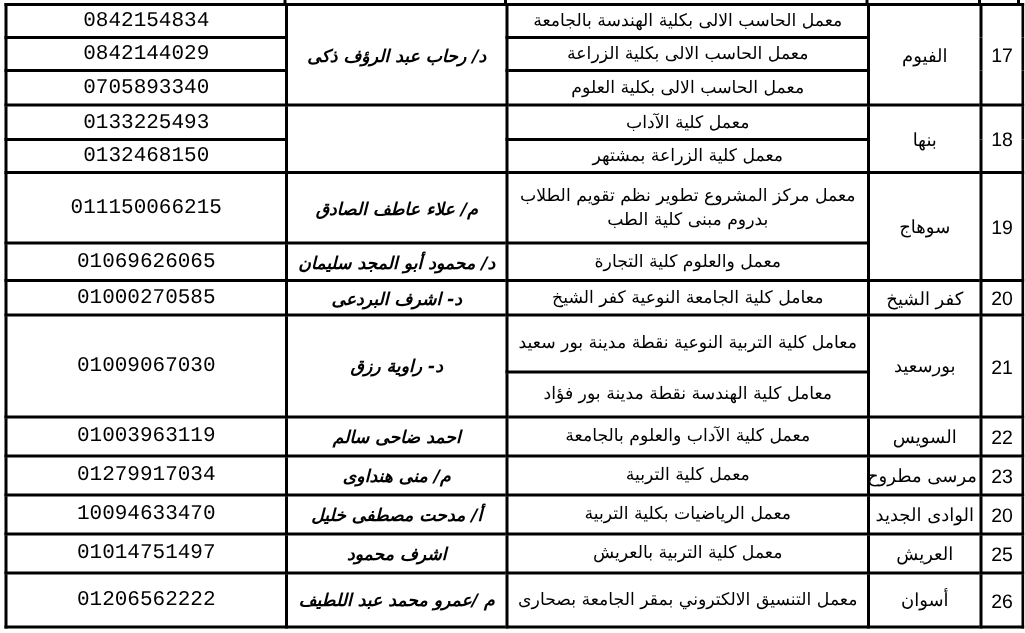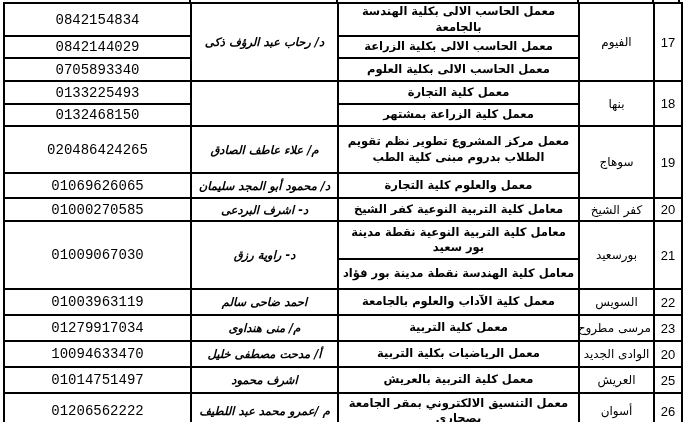--- a/index.html
+++ b/index.html
@@ -23,21 +23,21 @@
   }
   table.grid td{
     border:2px solid #000000;
     padding:0 2px;
     vertical-align:middle;
     text-align:center;
     overflow:hidden;
   }
   td.num{font-size:13px;font-weight:400;font-family:"Liberation Sans",sans-serif;}
   td.gov{font-size:12px;font-weight:400;white-space:nowrap;padding:0;}
-  td.lab{font-size:11.5px;font-weight:700;line-height:1.35;padding:0 1px;}
+  td.lab{font-size:11.5px;font-weight:400;line-height:1.35;padding:0 1px;}
   td.name{font-size:11.5px;font-weight:700;padding:0 1px;font-style:italic;}
   td.phone{font-size:14px;font-family:Liberation Mono, monospace;direction:ltr;}
   
   tr.h22{height:22px;} tr.h23{height:23px;} tr.h25{height:25px;}
   tr.h26{height:26px;} tr.h30{height:30px;} tr.h36{height:36px;}
   tr.h38{height:38px;} tr.h47{height:47px;}
 </style>
 </head>
 <body>
 
@@ -71,46 +71,46 @@
         <td class="phone">0842144029</td>
       </tr>
       <tr class="h23">
         <td class="lab">معمل الحاسب الالى بكلية العلوم</td>
         <td class="phone">0705893340</td>
       </tr>
 
       <tr class="h23">
         <td class="num" rowspan="2">18</td>
         <td class="gov" rowspan="2">بنها</td>
-        <td class="lab">معمل كلية التجارة</td>
+        <td class="lab">معمل كلية الآداب</td>
         <td class="name" rowspan="2"></td>
         <td class="phone">0133225493</td>
       </tr>
       <tr class="h22">
         <td class="lab">معمل كلية الزراعة بمشتهر</td>
         <td class="phone">0132468150</td>
       </tr>
 
       <tr class="h47">
         <td class="num" rowspan="2">19</td>
         <td class="gov" rowspan="2">سوهاج</td>
         <td class="lab">معمل مركز المشروع تطوير نظم تقويم الطلاب بدروم مبنى كلية الطب</td>
         <td class="name">م/ علاء عاطف الصادق</td>
-        <td class="phone">020486424265</td>
+        <td class="phone">011150066215</td>
       </tr>
       <tr class="h25">
         <td class="lab">معمل والعلوم كلية التجارة</td>
         <td class="name">د/ محمود أبو المجد سليمان</td>
         <td class="phone">01069626065</td>
       </tr>
 
       <tr class="h23">
         <td class="num">20</td>
         <td class="gov">كفر الشيخ</td>
-        <td class="lab">معامل كلية التربية النوعية كفر الشيخ</td>
+        <td class="lab">معامل كلية الجامعة النوعية كفر الشيخ</td>
         <td class="name">د- اشرف البردعى</td>
         <td class="phone">01000270585</td>
       </tr>
 
       <tr class="h38">
         <td class="num" rowspan="2">21</td>
         <td class="gov" rowspan="2">بورسعيد</td>
         <td class="lab">معامل كلية التربية النوعية نقطة مدينة بور سعيد</td>
         <td class="name" rowspan="2">د- راوية رزق</td>
         <td class="phone" rowspan="2">01009067030</td>

